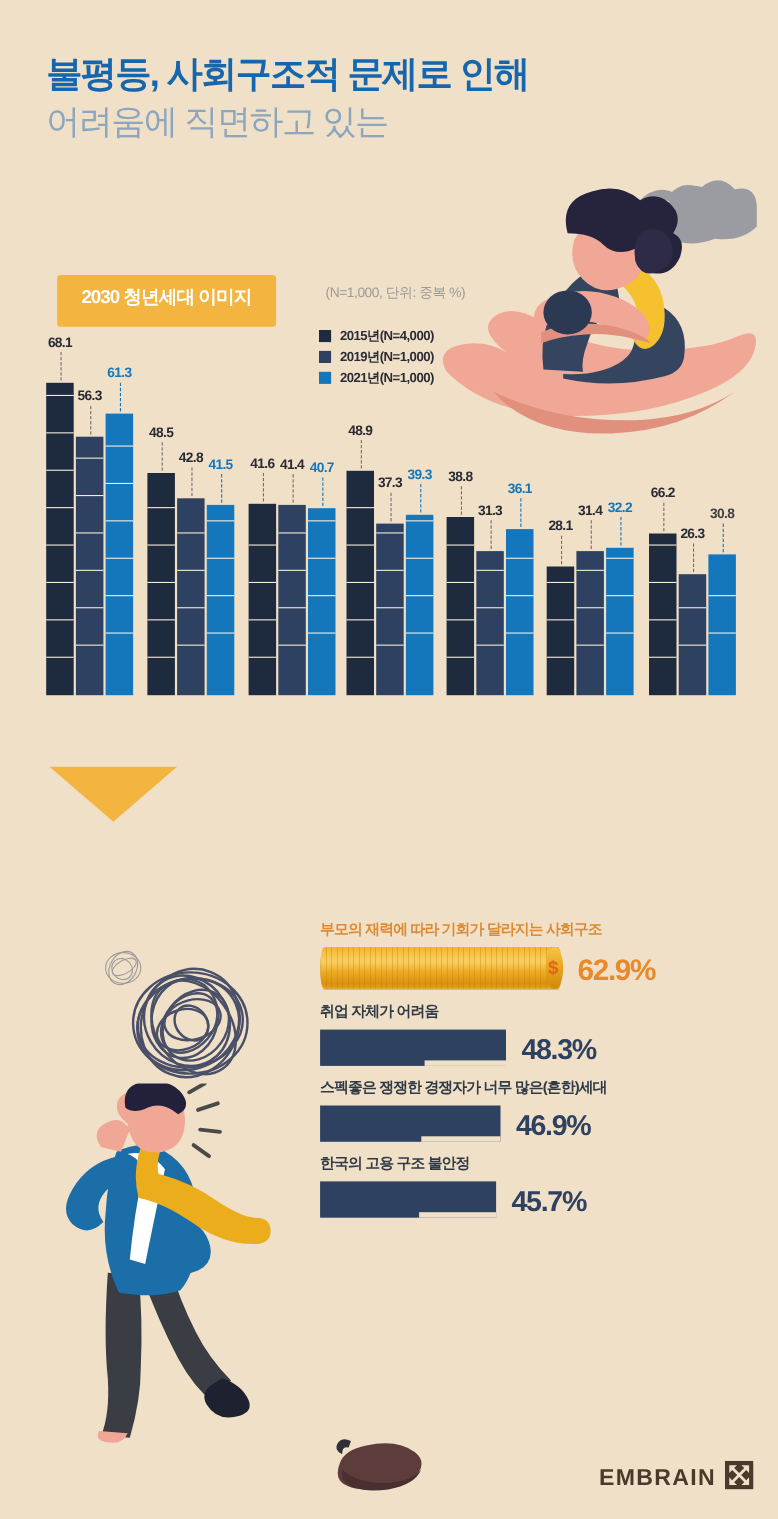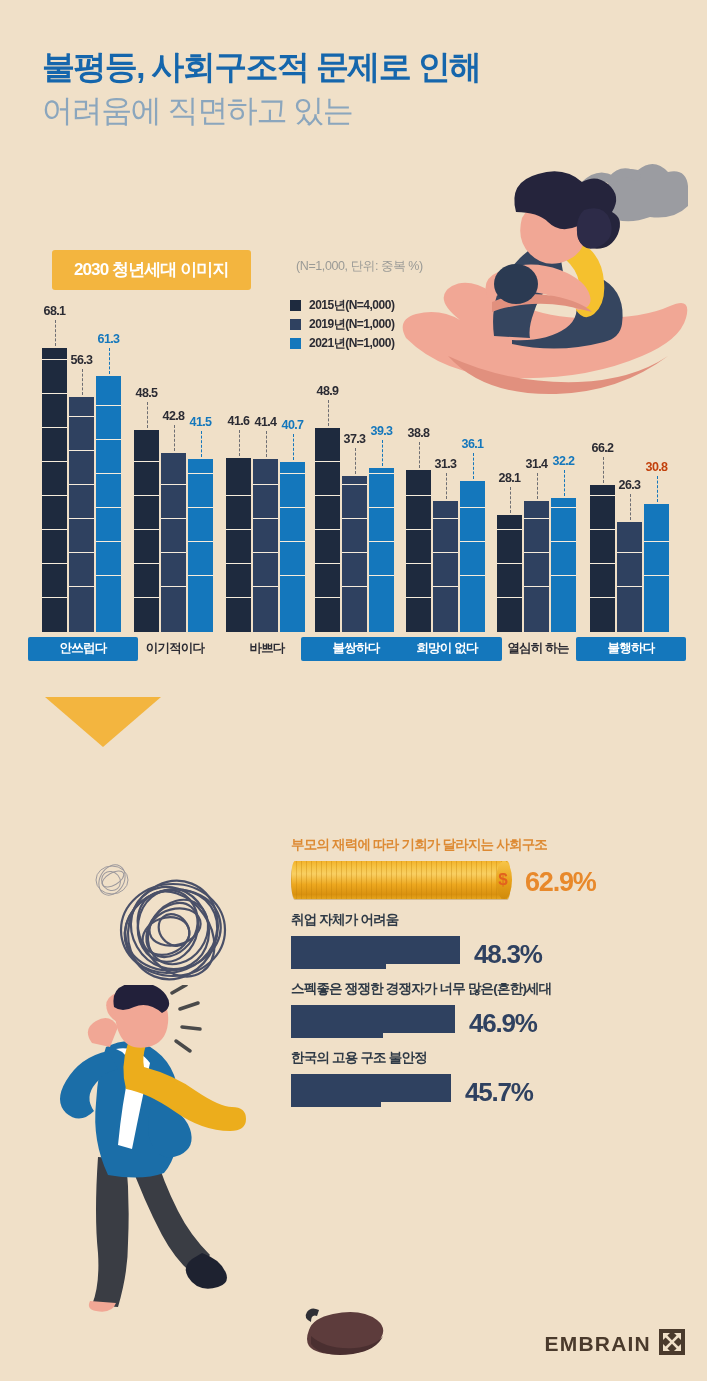--- a/index.html
+++ b/index.html
@@ -16,21 +16,21 @@
   
   .header{position:absolute;left:42px;top:48px;z-index:6;}
   .hl1{font-size:33px;font-weight:bold;color:#1566ac;letter-spacing:-1.6px;line-height:1.18;white-space:nowrap;}
   .hl2{font-size:31px;font-weight:400;color:#8ba6bd;letter-spacing:-1.4px;line-height:1.3;white-space:nowrap;margin-top:4px;}
   .hl3{font-size:31px;color:#8ba6bd;letter-spacing:-1.4px;line-height:1.25;white-space:nowrap;margin-top:2px;}
   .hl3 b{font-weight:bold;color:#1566ac;font-size:33px;letter-spacing:-1.7px;}
 
   
   .pill{position:absolute;left:52px;top:250px;background:#f3b53f;color:#ffffff;
         font-size:17px;font-weight:bold;letter-spacing:-0.9px;
-        padding:8px 22px 9px 22px;border-radius:3px;z-index:6;white-space:nowrap;}
+        padding:8px 22px 16px 22px;border-radius:3px;z-index:6;white-space:nowrap;}
   .nnote{position:absolute;left:296px;top:258px;color:#9a9a96;font-size:12.5px;letter-spacing:-0.4px;z-index:6;white-space:nowrap;}
 
   
   .legend{position:absolute;left:290px;top:297px;z-index:7;}
   .lgrow{display:flex;align-items:center;height:17px;margin-bottom:2px;}
   .lgsw{width:11px;height:11px;margin-right:8px;flex:0 0 auto;}
   .lgtx{font-size:12px;font-weight:bold;color:#2b2b33;letter-spacing:-0.5px;white-space:nowrap;}
 
   
   .chart{position:absolute;left:0;top:0;width:707px;height:640px;z-index:5;}
@@ -305,31 +305,22 @@
       <div class="bar" style="left: 617px; top: 522px; width: 25px; height: 110px; background: rgb(47, 65, 96);">
         <div class="stepline" style="bottom: 45px;"></div>
         <div class="stepline" style="bottom: 79px;"></div>
       </div>
       <div class="vlabel" style="left: 610px; top: 478px; width: 39px; color: rgb(43, 43, 51);">26.3</div>
       <div class="vtick" style="left: 629.5px; top: 494px; height: 26px; border-color: rgb(110, 110, 114);"></div>
       <div class="bar" style="left: 644px; top: 504px; width: 25px; height: 128px; background: rgb(20, 119, 188);">
         <div class="stepline" style="bottom: 56px;"></div>
         <div class="stepline" style="bottom: 90px;"></div>
       </div>
-      <div class="vlabel" style="left: 637px; top: 460px; width: 39px; color: #c2410c;">30.8</div>
+      <div class="vlabel" style="left: 637px; top: 460px; width: 39px; color: #404040;">30.8</div>
       <div class="vtick" style="left: 656.5px; top: 476px; height: 26px; border-color: rgb(20, 119, 188);"></div>
-    </div>
-  <div class="cats" id="cat-area">
-      <div class="cat hi" style="left: 28px; width: 110px; box-sizing: border-box;">안쓰럽다</div>
-      <div class="cat" style="left: 120px; width: 110px; box-sizing: border-box;">이기적이다</div>
-      <div class="cat" style="left: 212px; width: 110px; box-sizing: border-box;">바쁘다</div>
-      <div class="cat hi" style="left: 301px; width: 110px; box-sizing: border-box;">불쌍하다</div>
-      <div class="cat hi" style="left: 392px; width: 110px; box-sizing: border-box;">희망이 없다</div>
-      <div class="cat" style="left: 483px; width: 110px; box-sizing: border-box;">열심히 하는</div>
-      <div class="cat hi" style="left: 576px; width: 110px; box-sizing: border-box;">불행하다</div>
     </div>
 
   <div class="arrow"></div>
 
   <div class="ill ill-scribble">
     <svg width="180" height="150" viewBox="0 0 180 150" aria-hidden="true">
       <g fill="none" stroke="#4a5068" stroke-width="2.2" stroke-linecap="round">
         <ellipse cx="95" cy="80" rx="52" ry="46"></ellipse>
         <ellipse cx="95" cy="80" rx="44" ry="50" transform="rotate(22 95 80)"></ellipse>
         <ellipse cx="92" cy="78" rx="38" ry="42" transform="rotate(-30 92 78)"></ellipse>

